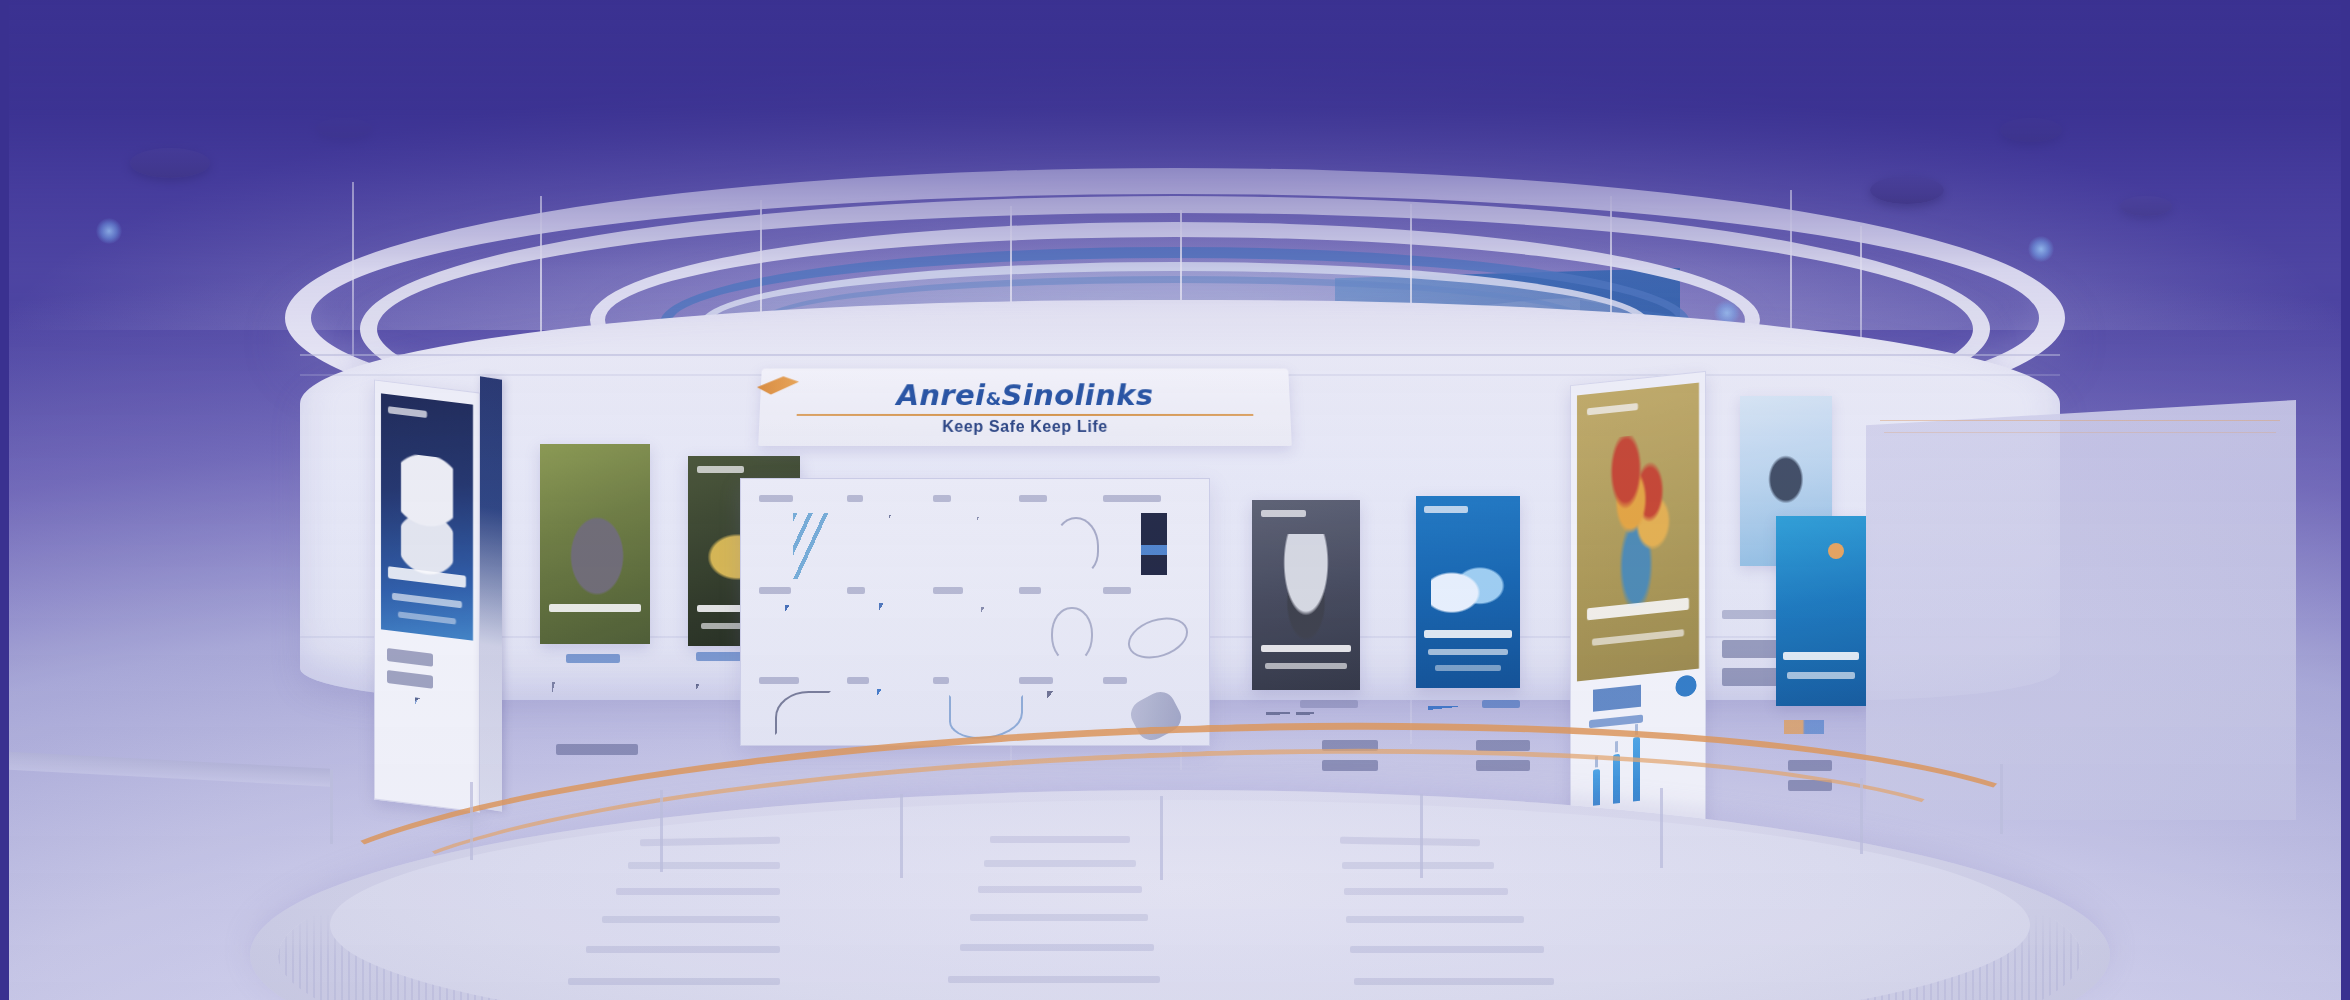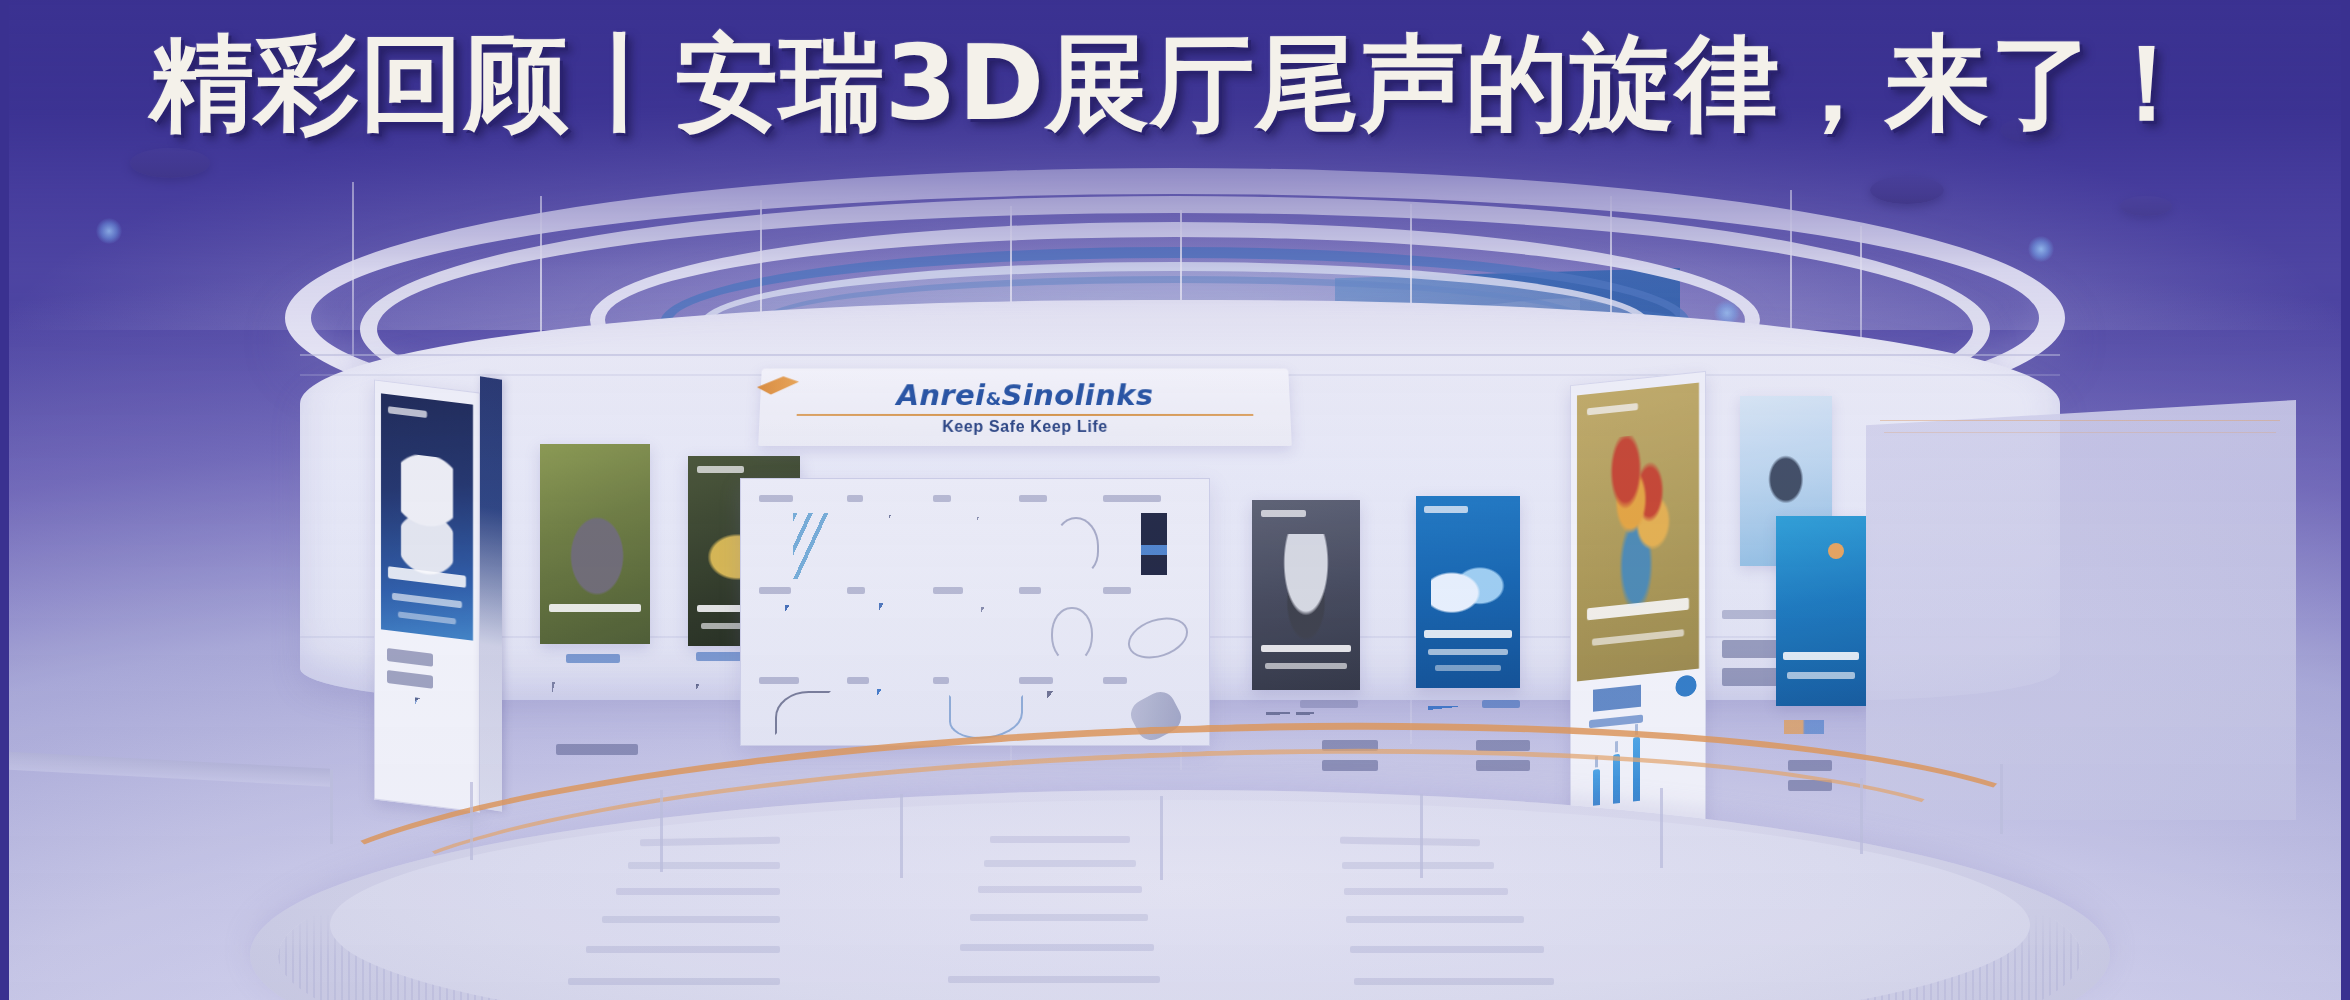--- a/index.html
+++ b/index.html
@@ -491,15 +491,14 @@
   <div class="rail-post" style="left:2000px; top:764px; height:70px;"></div>
 
   <div style="position:absolute; left:0; top:760px; width:330px; height:18px;
               background:linear-gradient(180deg, rgba(180,181,216,.85), rgba(206,207,234,.6));
               transform:skewY(3deg);"></div>
 
   <div class="room-tint"></div>
   <div class="edge-strip l"></div>
   <div class="edge-strip r"></div>
 
-  <h1 class="headline">精彩回顾丨安瑞3D展厅尾声的旋律，来了！</h1>
 
 </div>
 
 </body></html>

